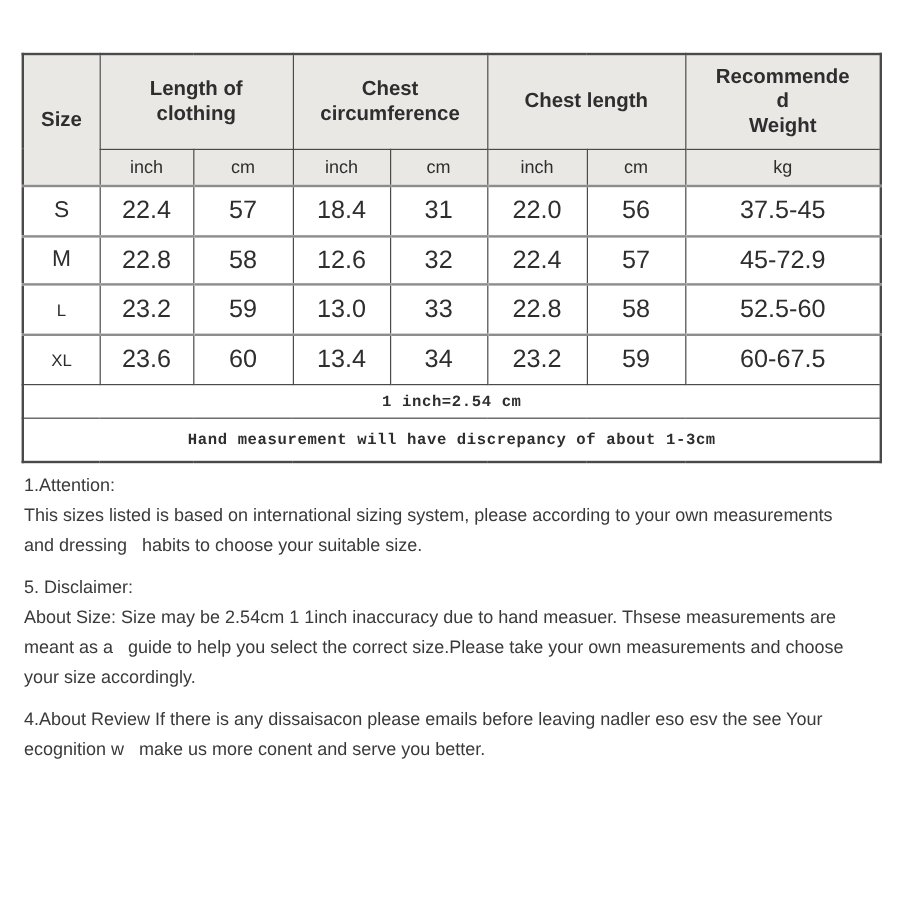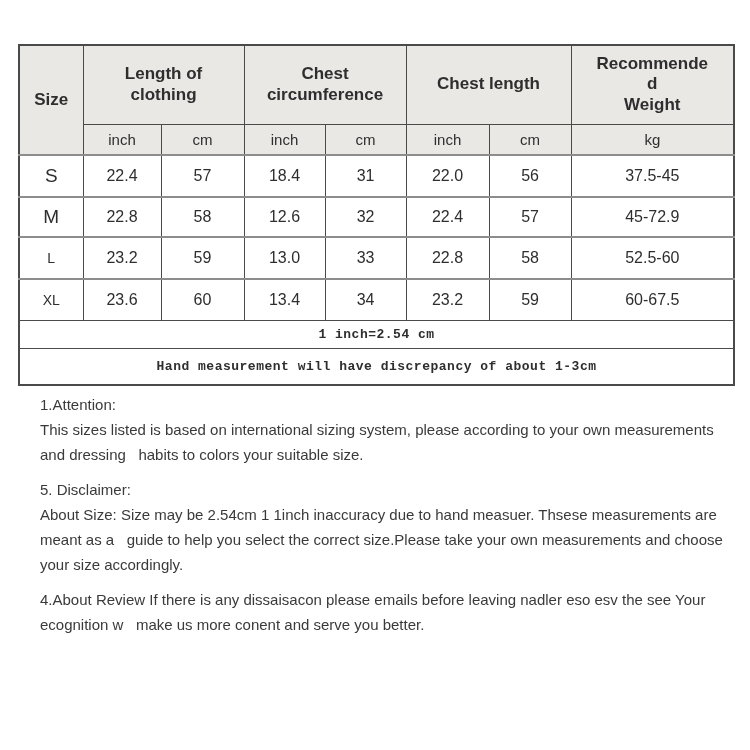--- a/index.html
+++ b/index.html
@@ -46,21 +46,21 @@
   .group-th {
     font-size: 17px;
     font-weight: bold;
     white-space: pre-line;
     line-height: 1.22;
   }
   tr.r-units th { font-size: 15px; font-weight: normal; }
 
   tr.r-s td, tr.r-m td, tr.r-l td, tr.r-xl td {
     border-top: 2px solid var(--border-gray);
-    font-size: 16px;
+    font-size: 21px;
     background: #ffffff;
   }
   tr.r-s td.size-letter, tr.r-m td.size-letter { font-size: 19px; }
   tr.r-l td.size-letter { font-size: 14px; }
   tr.r-xl td.size-letter { font-size: 14px; }
 
   tr.r-note1 td { border-top: 1px solid var(--border-dark); }
   td.note-cell {
     font-family: "Liberation Mono", "DejaVu Sans Mono", monospace;
     font-weight: bold;
@@ -68,21 +68,20 @@
     letter-spacing: 0.5px;
     background: #ffffff;
     text-align: center;
   }
 
   .paras {
     padding: 6px 17px 0 20px;
     font-size: 15px;
     line-height: 25px;
     color: var(--para-text);
-    margin-left: 20px;
   }
   .para { margin: 0 0 10px 0; }
   .para-title, .para-body { white-space: pre-wrap; }
   .para-title:empty { display: none; }
 </style>
 </head>
 <body>
 
 <div class="page">
   <div class="table-wrap">
@@ -167,21 +166,21 @@
           <td colspan="8" class="note-cell">Hand measurement will have discrepancy of about 1-3cm</td>
         </tr>
       </tbody>
     </table>
   </div>
 
   <div class="paras">
     <div class="para">
       <div class="para-title">1.Attention:</div>
       <div class="para-body">This sizes listed is based on international sizing system, please according to your own measurements
-and dressing   habits to colors your suitable size.</div>
+and dressing   habits to choose your suitable size.</div>
     </div>
     <div class="para">
       <div class="para-title">5. Disclaimer:</div>
       <div class="para-body">About Size: Size may be 2.54cm 1 1inch inaccuracy due to hand measuer. Thsese measurements are
 meant as a   guide to help you select the correct size.Please take your own measurements and choose
 your size accordingly.</div>
     </div>
     <div class="para">
     </div>
     <div class="para">

